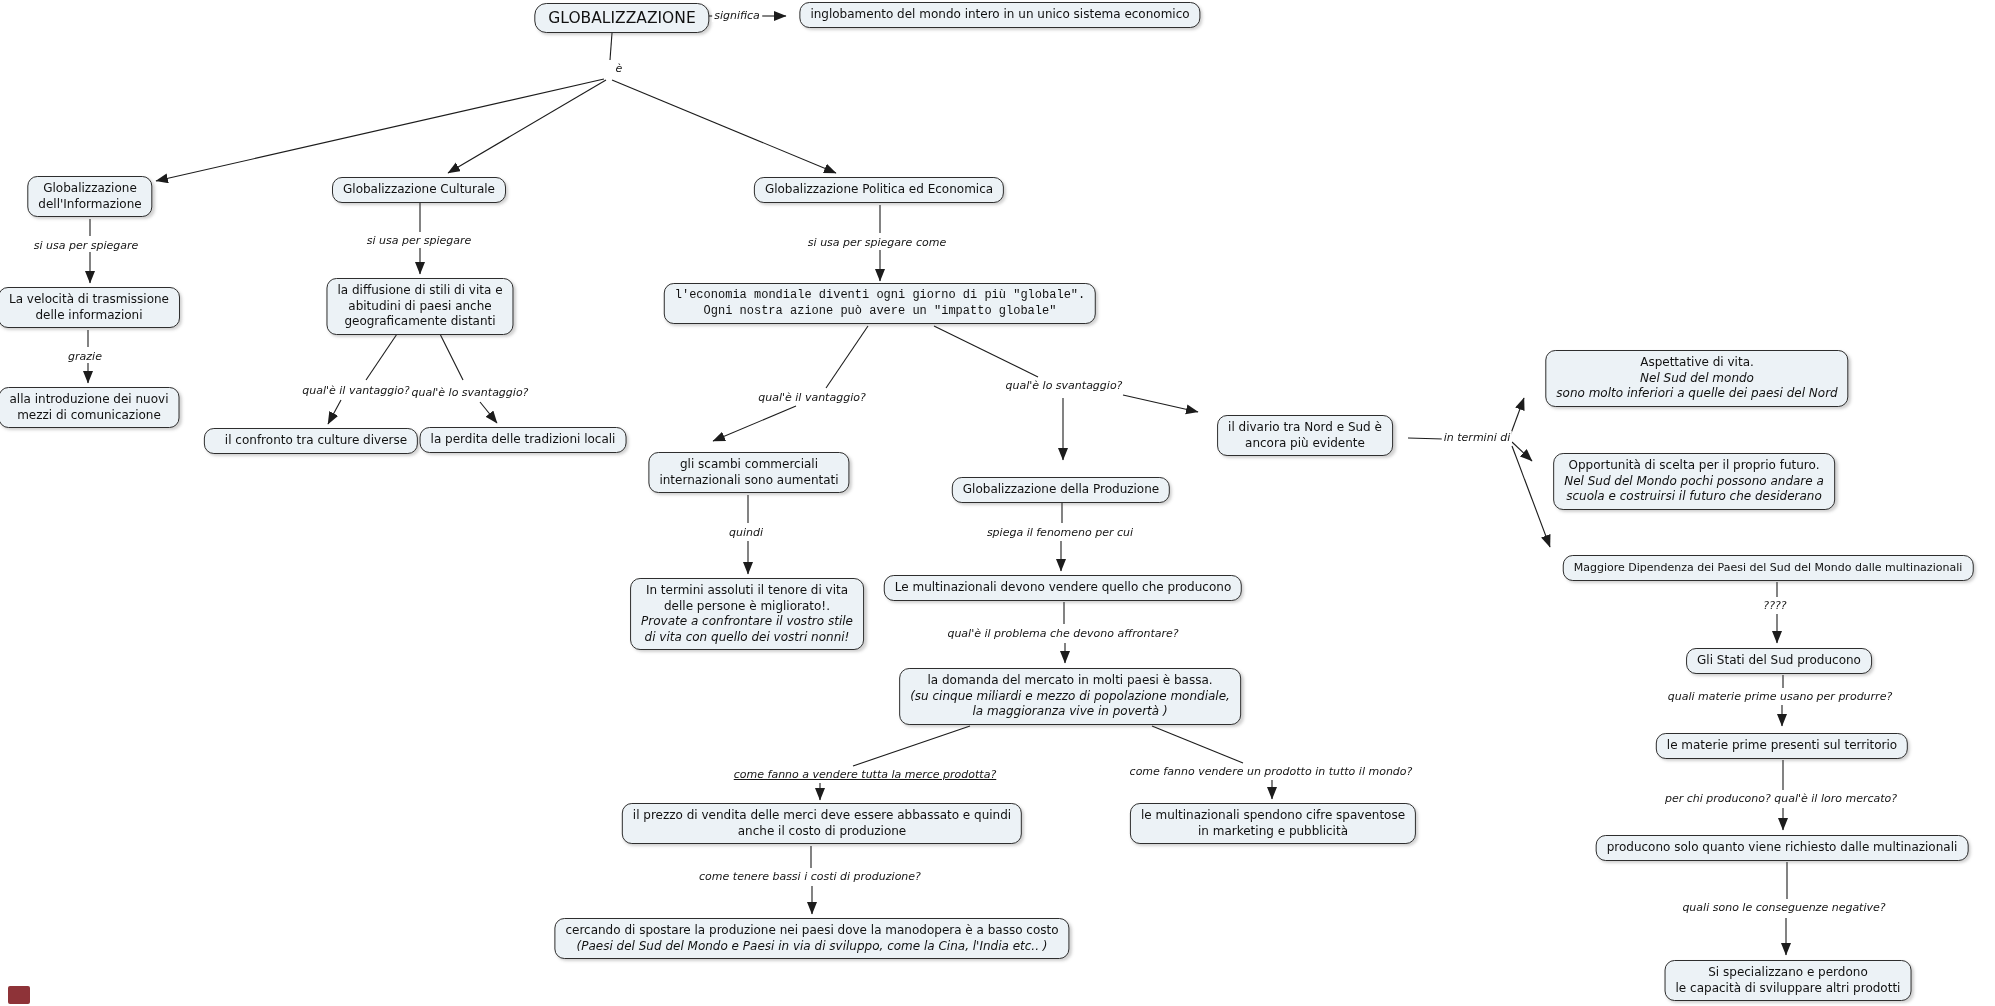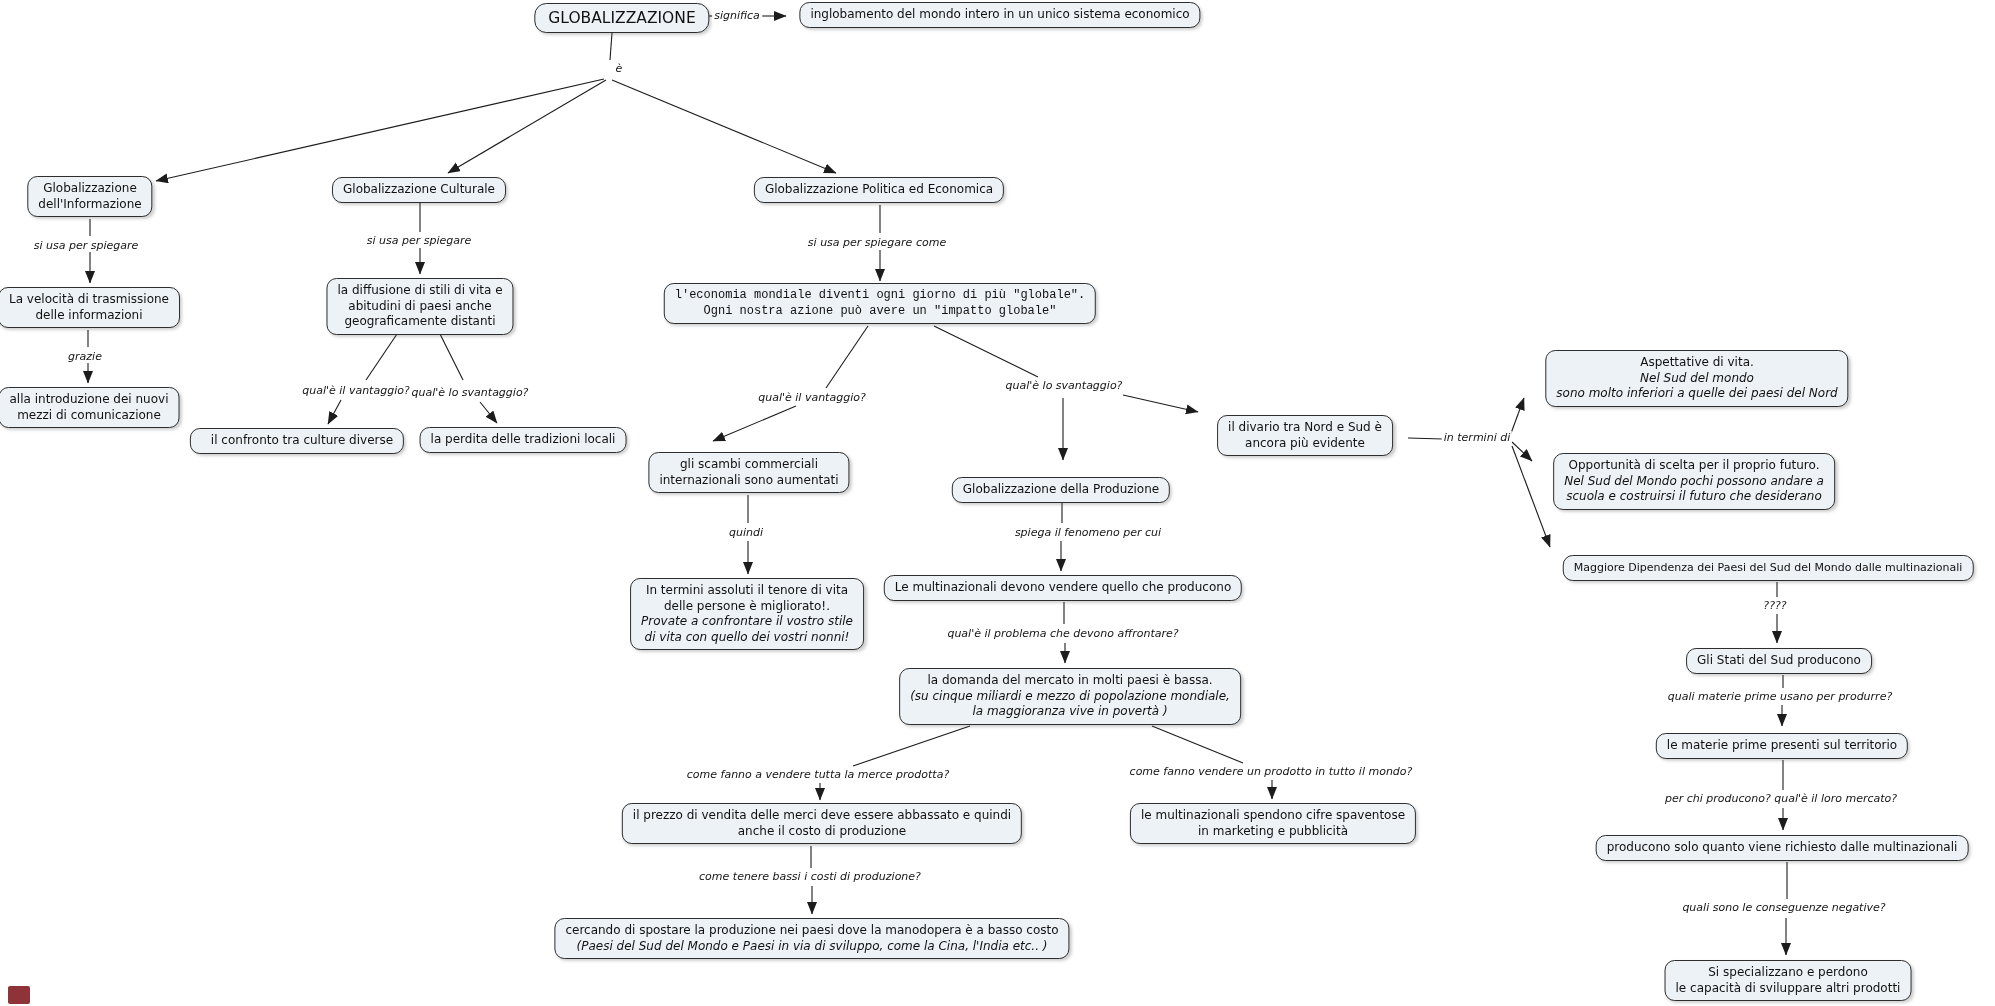--- a/index.html
+++ b/index.html
@@ -125,21 +125,21 @@
     </div>
     <div class="node" style="left: 89px; top: 387px;">
       <div class="ln">alla introduzione dei nuovi</div>
       <div class="ln">mezzi di comunicazione</div>
     </div>
     <div class="node" style="left: 420px; top: 278px;">
       <div class="ln">la diffusione di stili di vita e</div>
       <div class="ln">abitudini di paesi anche</div>
       <div class="ln">geograficamente distanti</div>
     </div>
-    <div class="node" style="left: 297px; top: 428px; padding-left: 20px;">
+    <div class="node" style="left: 311px; top: 428px; padding-left: 20px;">
       <div class="ln">il confronto tra culture diverse</div>
     </div>
     <div class="node" style="left: 523px; top: 427px;">
       <div class="ln">la perdita delle tradizioni locali</div>
     </div>
     <div class="node" style="left: 880px; top: 283px; font-family: Liberation Mono, monospace;">
       <div class="ln">l'economia mondiale diventi ogni giorno di più "globale".</div>
       <div class="ln">Ogni nostra azione può avere un "impatto globale"</div>
     </div>
     <div class="node" style="left: 749px; top: 452px;">
@@ -209,23 +209,23 @@
     <div class="lbl" style="left: 619px; top: 62px;">è</div>
     <div class="lbl" style="left: 86px; top: 239px;">si usa per spiegare</div>
     <div class="lbl" style="left: 85px; top: 350px;">grazie</div>
     <div class="lbl" style="left: 419px; top: 234px;">si usa per spiegare</div>
     <div class="lbl" style="left: 356px; top: 384px;">qual'è il vantaggio?</div>
     <div class="lbl" style="left: 470px; top: 386px;">qual'è lo svantaggio?</div>
     <div class="lbl" style="left: 877px; top: 236px;">si usa per spiegare come</div>
     <div class="lbl" style="left: 812px; top: 391px;">qual'è il vantaggio?</div>
     <div class="lbl" style="left: 1064px; top: 379px;">qual'è lo svantaggio?</div>
     <div class="lbl" style="left: 746px; top: 526px;">quindi</div>
-    <div class="lbl" style="left: 1060px; top: 526px; margin-left: 28px;">spiega il fenomeno per cui</div>
+    <div class="lbl" style="left: 1060px; top: 526px;">spiega il fenomeno per cui</div>
     <div class="lbl" style="left: 1063px; top: 627px;">qual'è il problema che devono affrontare?</div>
-    <div class="lbl" style="left: 818px; top: 768px;">come fanno a vendere tutta la merce prodotta?</div>
+    <div class="lbl" style="left: 865px; top: 768px; text-decoration: underline;">come fanno a vendere tutta la merce prodotta?</div>
     <div class="lbl" style="left: 1271px; top: 765px;">come fanno vendere un prodotto in tutto il mondo?</div>
     <div class="lbl" style="left: 810px; top: 870px;">come tenere bassi i costi di produzione?</div>
     <div class="lbl" style="left: 1477px; top: 431px;">in termini di</div>
     <div class="lbl" style="left: 1775px; top: 599px;">????</div>
     <div class="lbl" style="left: 1780px; top: 690px;">quali materie prime usano per produrre?</div>
     <div class="lbl" style="left: 1781px; top: 792px;">per chi producono? qual'è il loro mercato?</div>
     <div class="lbl" style="left: 1784px; top: 901px;">quali sono le conseguenze negative?</div>
   </div>
 
 </body></html>

